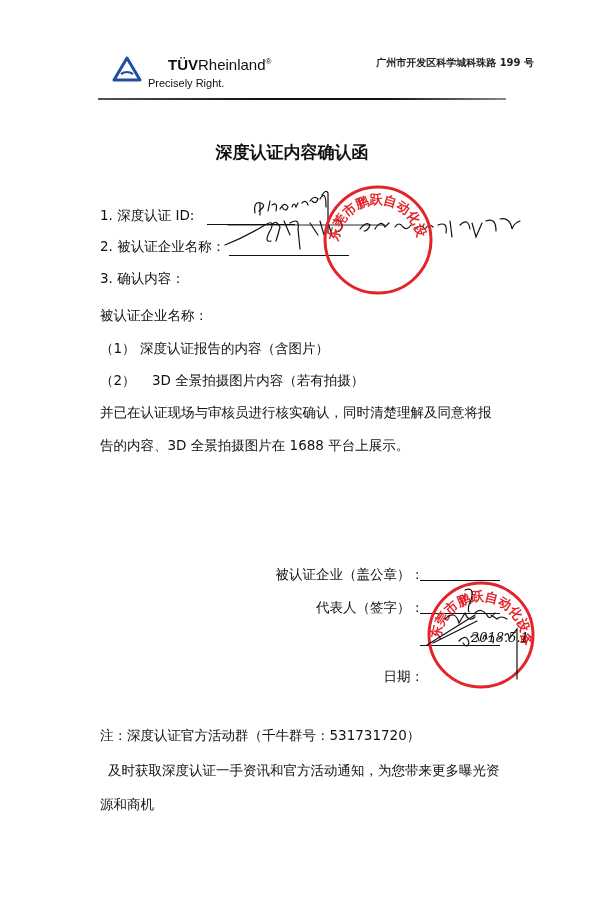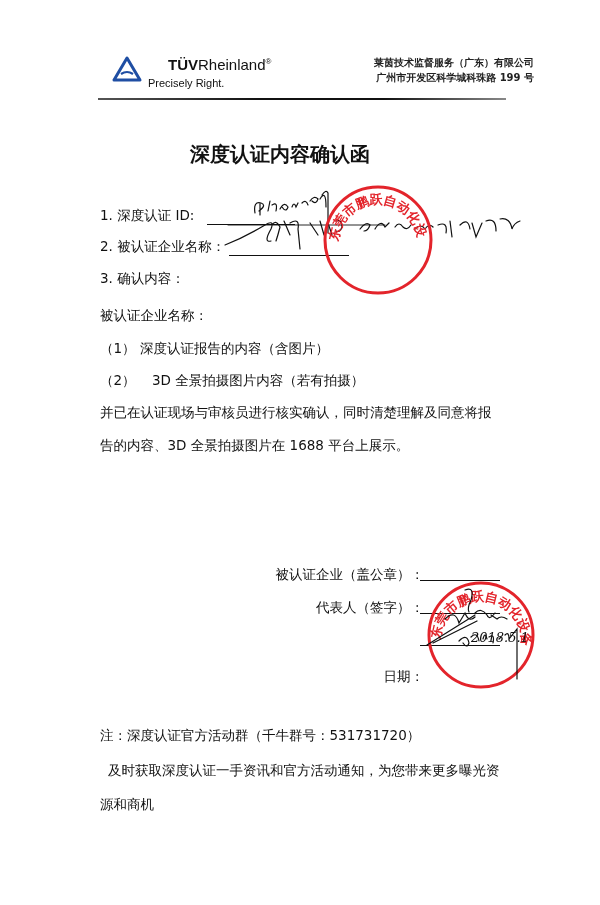--- a/index.html
+++ b/index.html
@@ -11,40 +11,39 @@
     .logo-name { position: absolute; left: 36px; top: 4px; font-family: "Liberation Sans", sans-serif;
                  font-size: 15px; white-space: nowrap; color: #111; }
     .logo-name b { font-weight: bold; margin-left: 20px; }
     .logo-name sup { font-size: 8px; }
     .logo-tag { position: absolute; left: 36px; top: 25px; font-family: "Liberation Sans", sans-serif;
                 font-size: 11px; white-space: nowrap; color: #111; }
     .addr { right: 66px; top: 55px; text-align: right; font-size: 10px; line-height: 15px;
             font-weight: bold; color: #222; }
     .header-rule { left: 98px; top: 98px; width: 408px; height: 2px;
                    background: linear-gradient(90deg, #555, #111 40%, #111 70%, #888); }
-    .title { left: 4px; width: 552px; top: 141px; text-align: center; font-size: 20px; font-weight: bold; }
+    .title { left: 16px; width: 552px; top: 141px; text-align: center; font-size: 17px; font-weight: bold; }
     .line { font-size: 13.5px; white-space: nowrap; }
     .uline { display: inline-block; border-bottom: 1px solid #111; vertical-align: bottom; }
     .stamp-text { fill: #e3242b; font-size: 13px; font-weight: bold; font-family: "DejaVu Sans", sans-serif; }
     svg { overflow: visible; }
   </style>
 </head>
 <body>
 
 <div class="abs logo-wrap">
   <svg class="logo-tri" viewBox="0 0 30 26">
     <path d="M15 2 L28 24 L2 24 Z" fill="none" stroke="#1f4ea3" stroke-width="3" stroke-linejoin="round"></path>
     <path d="M9 18 Q15 14 21 18" fill="none" stroke="#1f4ea3" stroke-width="2.2"></path>
   </svg>
   <div class="logo-name"><b>TÜV</b><span>Rheinland</span><sup>®</sup></div>
   <div class="logo-tag">Precisely Right.</div>
 </div>
 
 <div class="abs addr">
-  <div>莱茵技术监督服务（广东）有限公司</div>
   <div>广州市开发区科学城科珠路 199 号</div>
 </div>
 
 <div class="abs header-rule"></div>
 
 <div class="abs title">深度认证内容确认函</div>
 
 <div class="abs line" style="left:100px; top:207px;">
   <span>1. 深度认证 ID:</span>
   <span class="uline" style="width:88px; margin-left:8px;"></span>

